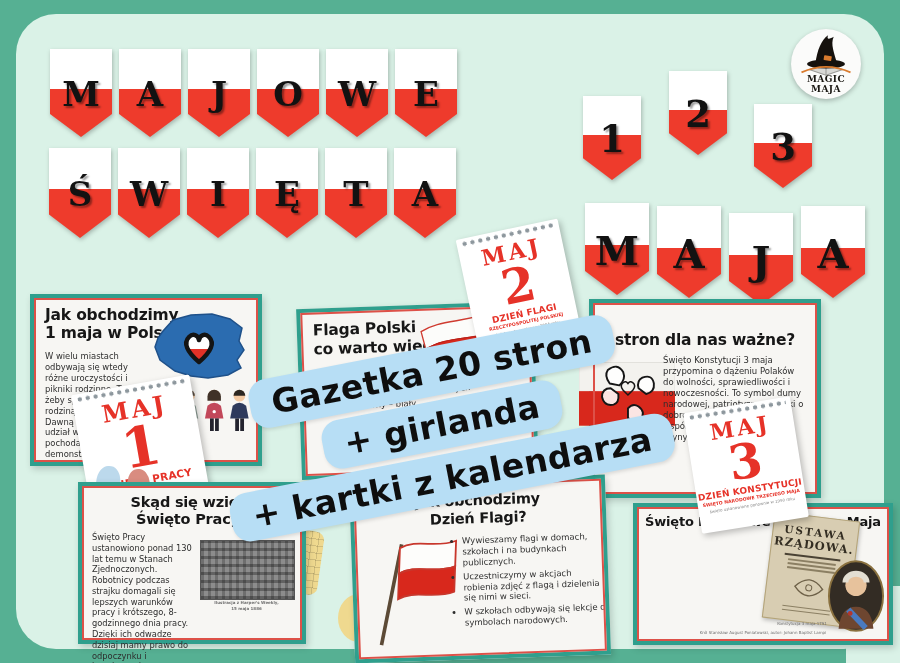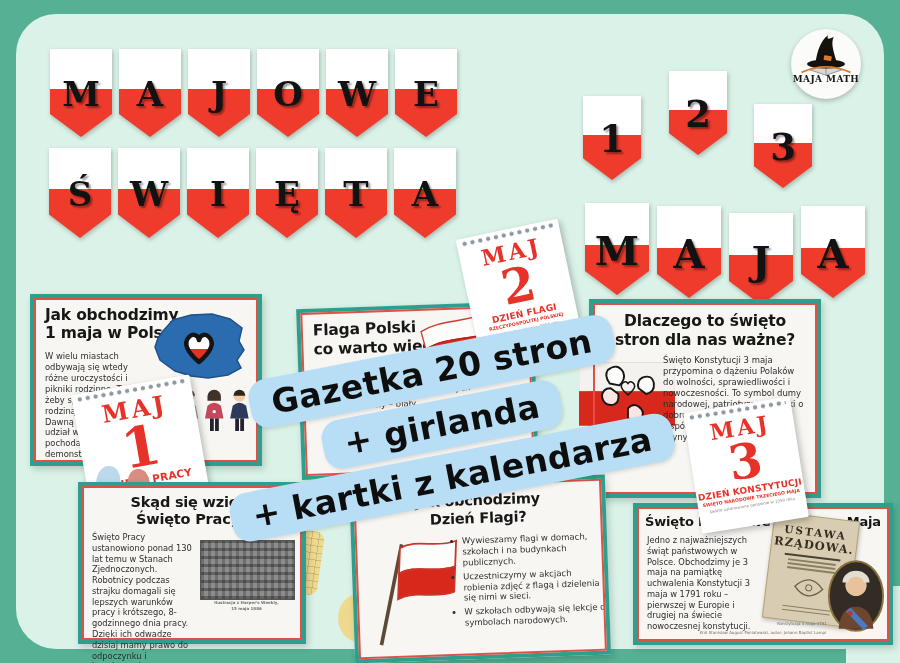--- a/index.html
+++ b/index.html
@@ -183,21 +183,21 @@
 
 <div class="abs logo">
   <svg width="70" height="70" viewBox="0 0 100 100">
     <path d="M26,58 L50,50 L74,58 L50,66 Z" fill="#d8d8d5" stroke="#9a9a96" stroke-width="1.5"></path>
     <path d="M50,50 L50,66" stroke="#9a9a96" stroke-width="1.5"></path>
     <ellipse cx="50" cy="50" rx="27" ry="6.5" fill="#15110d"></ellipse>
     <path d="M35,50 C37,30 44,15 53,9 C50,17 57,13 61,11 C56,22 62,34 66,50 Z" fill="#15110d"></path>
     <rect x="47" y="38" width="11" height="7" rx="1" fill="#d97b2e" transform="rotate(10 52 41)"></rect>
     <path d="M15,62 Q50,46 85,62" stroke="#d97b2e" stroke-width="2.6" fill="none"></path>
   </svg>
-  <div class="logo-text">MAJA MATH</div>
+  <div class="logo-text">MAGIC MAJA</div>
 </div>
 
 <div class="deco" style="left:96px;top:466px;width:24px;height:36px;background:#bcd9ec;border-radius:45% 45% 15% 15%;transform:rotate(7deg);z-index:13"></div>
 <div class="deco" style="left:128px;top:469px;width:22px;height:32px;background:#d98c80;border-radius:45% 45% 15% 15%;transform:rotate(-6deg);z-index:13"></div>
 <div class="deco glove-grid" style="left:287px;top:530px;width:34px;height:64px;background-color:#efd98f;border-radius:9px;transform:rotate(8deg);z-index:13"></div>
 <div class="deco" style="left:338px;top:594px;width:42px;height:48px;background:#efd98f;border-radius:50%;z-index:8"></div>
 
 <div class="card" style="left:30px;top:294px;width:224px;height:164px;z-index:10">
   <div class="abs ct" style="left:11px;top:9px;font-size:15.5px">Jak obchodzimy</div>
   <div class="abs ct" style="left:11px;top:27px;font-size:15.5px">1 maja w Polsce?</div>
@@ -264,21 +264,20 @@
   </svg>
   <div class="abs cb" style="left:38px;top:62px;font-size:8.5px">Wygląd flagi:</div>
   <div class="abs cb" style="left:38px;top:75px;width:150px;font-size:8.5px">Składa się z dwóch poziomych pasów:</div>
   <ul class="abs cb" style="left:46px;top:89px;width:150px;font-size:8.5px">
     <li>Górny – biały</li>
     <li>Dolny – czerwony</li>
   </ul>
 </div>
 
 <div class="card" style="left:589px;top:299px;width:224px;height:191px;z-index:9">
-  <div class="abs ct" style="left:0;right:0;top:10px;text-align:center;font-size:15.5px">Dlaczego to święto</div>
   <div class="abs ct" style="left:0;right:0;top:29px;text-align:center;font-size:15.5px">stron dla nas ważne?</div>
   <svg class="abs" style="left:-14px;top:58px" width="96" height="68" viewBox="0 0 100 68">
     <rect width="100" height="30" fill="#f3f2ee" stroke="#cfcec8" stroke-width=".5"></rect>
     <rect y="30" width="100" height="36" fill="#d8281c"></rect>
     <g stroke="#161616" stroke-width="2" fill="rgba(255,255,255,.88)" stroke-linejoin="round">
       <path d="M30,8 q10,-8 16,2 q3,8 -4,14 l-10,-2 q-6,-8 -2,-14 z"></path>
       <path d="M66,16 q10,-4 12,6 q1,9 -8,11 l-8,-6 q-2,-8 4,-11 z"></path>
       <path d="M36,44 q-10,2 -12,-8 q0,-9 9,-9 l8,6 q1,9 -5,11 z"></path>
       <path d="M62,46 q8,6 2,13 q-7,5 -13,-1 l0,-10 q5,-6 11,-2 z"></path>
     </g>
@@ -306,21 +305,20 @@
   <div class="abs ct" style="left:0;right:0;top:8px;text-align:center;font-size:14.5px">Skąd się wzięło</div>
   <div class="abs ct" style="left:0;right:0;top:25px;text-align:center;font-size:14.5px">Święto Pracy?</div>
   <div class="abs cb" style="left:10px;top:46px;width:103px;font-size:8.3px">Święto Pracy ustanowiono ponad 130 lat temu w Stanach Zjednoczonych. Robotnicy podczas strajku domagali się lepszych warunków pracy i krótszego, 8-godzinnego dnia pracy. Dzięki ich odwadze dzisiaj mamy prawo do odpoczynku i bezpiecznej pracy.</div>
   <div class="abs photo" style="left:118px;top:54px;width:93px;height:58px"></div>
   <div class="abs tiny-cap" style="left:116px;top:114px;width:97px;font-weight:700">Ilustracja z Harper's Weekly,</div>
   <div class="abs tiny-cap" style="left:116px;top:120px;width:97px;font-weight:700">15 maja 1886</div>
 </div>
 
 <div class="card" style="left:633px;top:503px;width:252px;height:134px;z-index:12">
   <div class="abs ct" style="left:0;right:0;top:8px;text-align:center;font-size:13px">Święto Narodowe Trzeciego Maja</div>
-  <div class="abs cb" style="left:10px;top:28px;width:112px;font-size:8.3px">Jedno z najważniejszych świąt państwowych w Polsce. Obchodzimy je 3 maja na pamiątkę uchwalenia Konstytucji 3 maja w 1791 roku – pierwszej w Europie i drugiej na świecie nowoczesnej konstytucji.</div>
   <div class="abs doc" style="left:131px;top:9px;width:84px;height:105px;transform:rotate(7deg)">
     <div class="doc-t1">USTAWA</div>
     <div class="doc-t2">RZĄDOWA.</div>
     <div class="doc-rule"></div>
     <i></i><i></i><i></i>
     <svg width="40" height="26" viewBox="0 0 40 26" style="margin-top:2px">
       <path d="M6,13 q14,-16 28,0 q-14,16 -28,0 z" fill="none" stroke="#6e6148" stroke-width="1.4"></path>
       <circle cx="20" cy="13" r="3" fill="none" stroke="#6e6148" stroke-width="1"></circle>
     </svg>
     <i></i><i></i>

